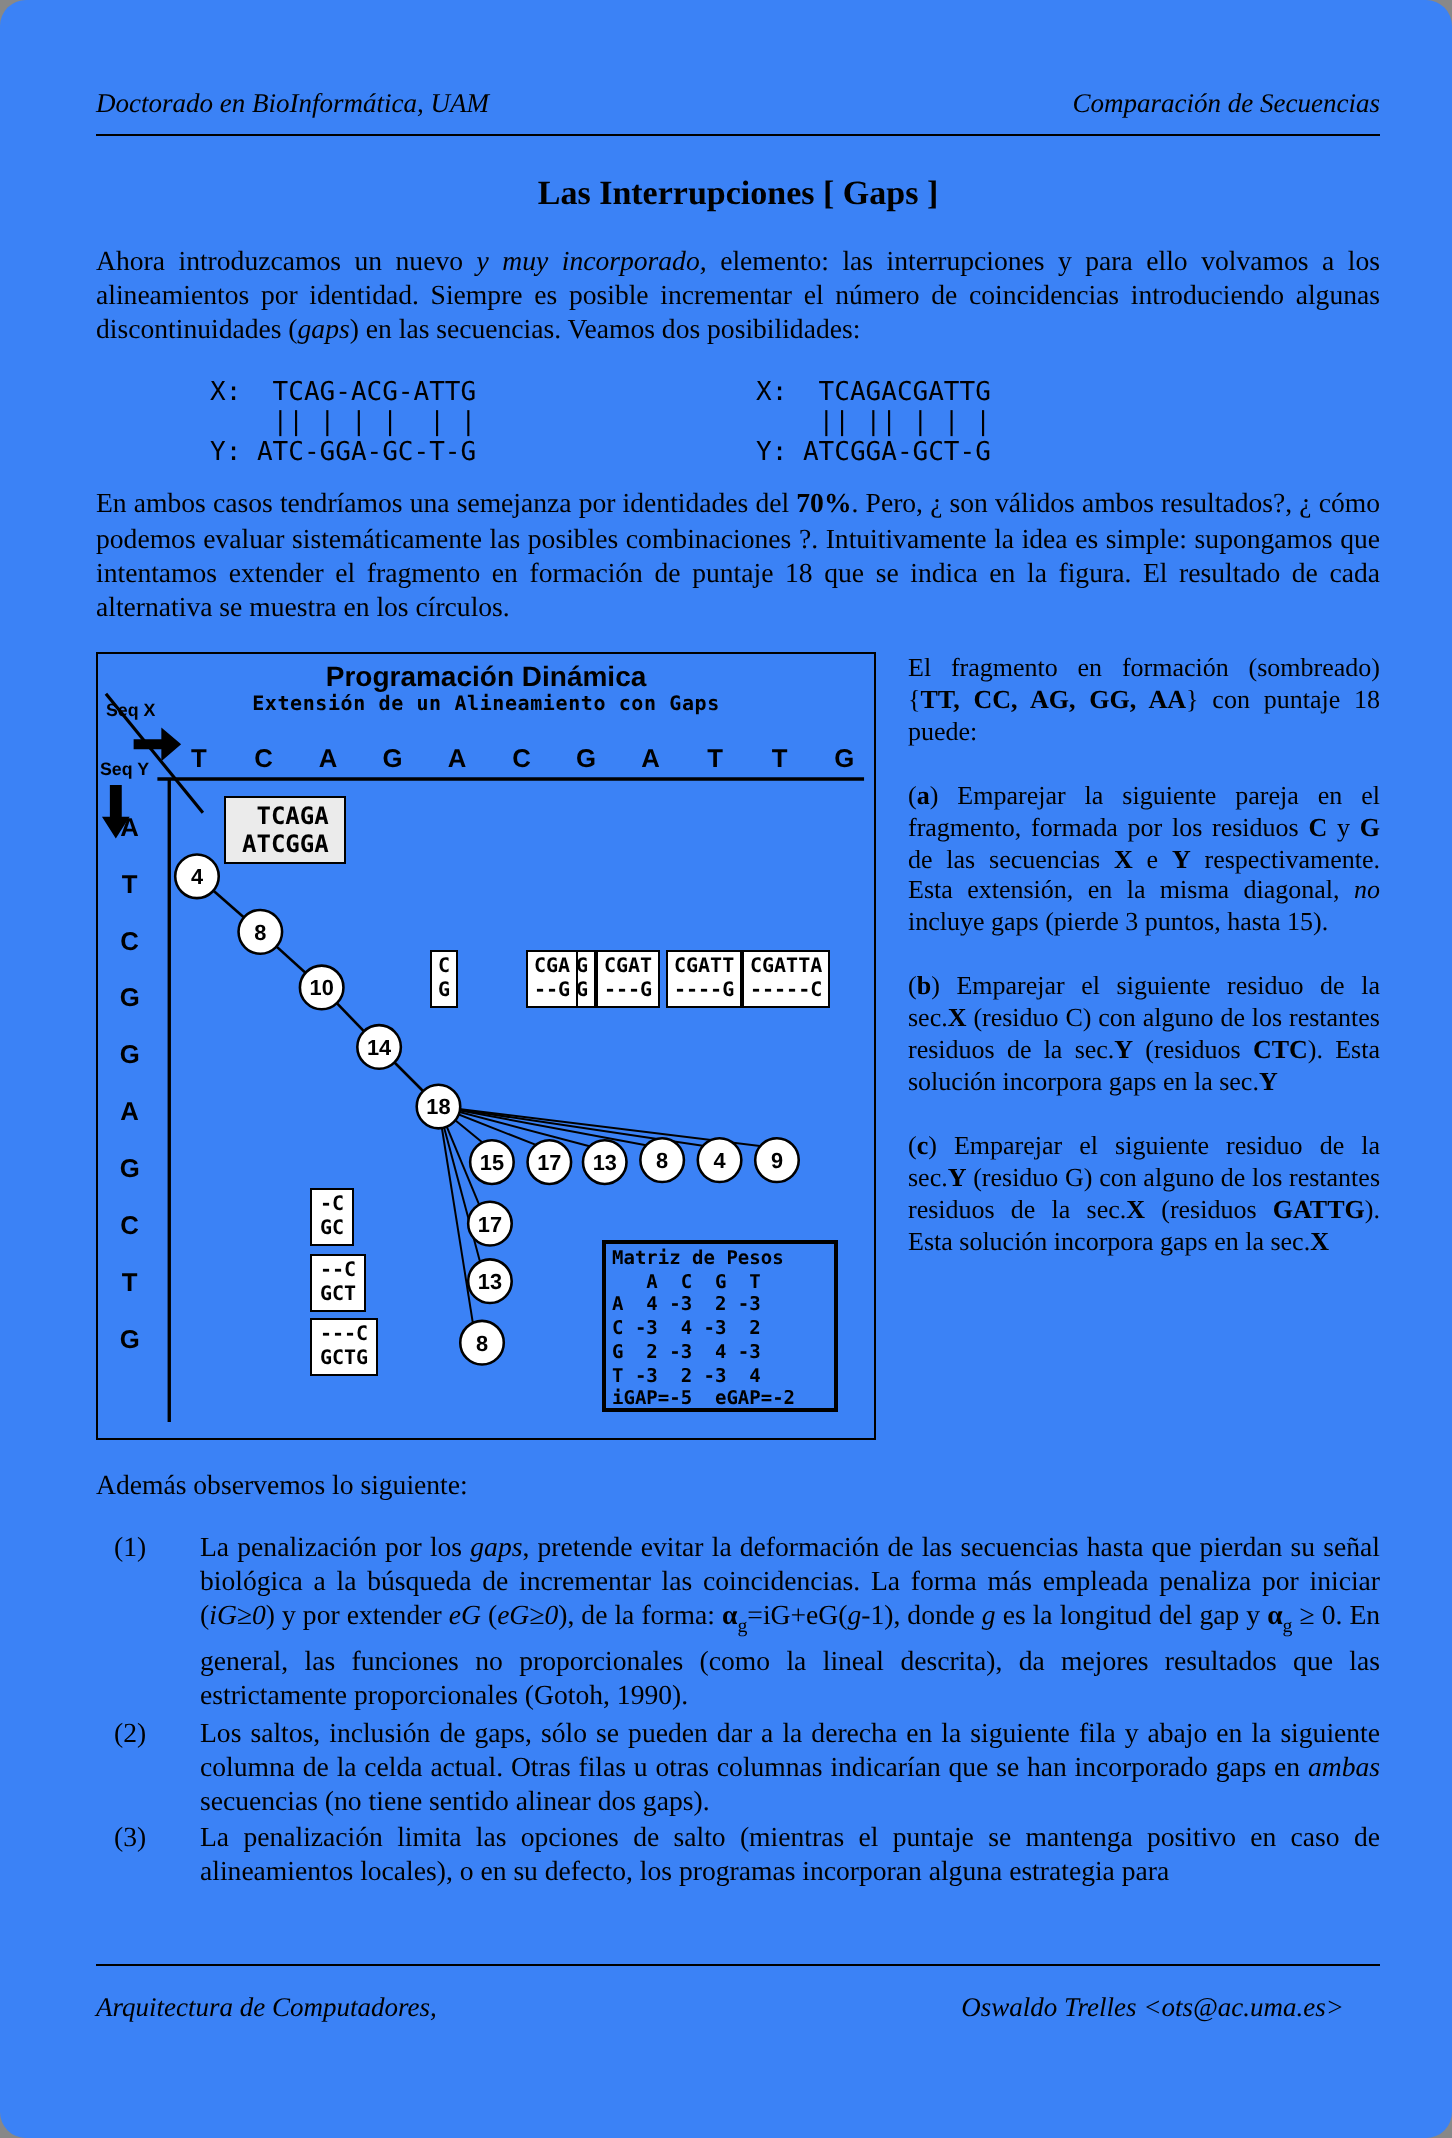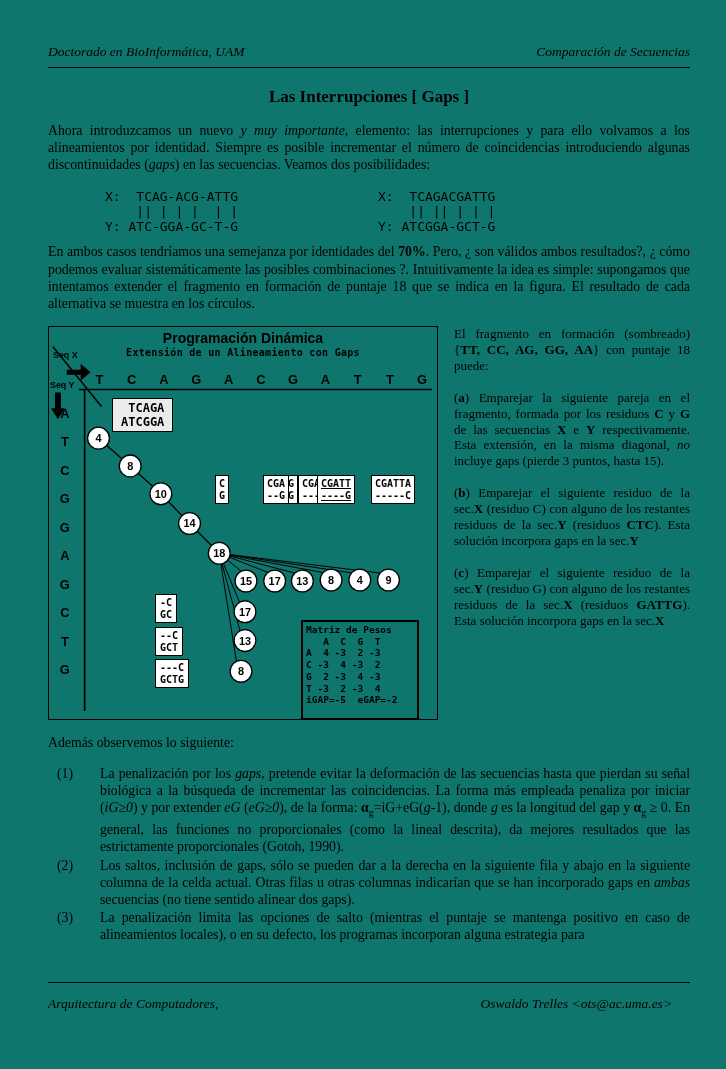--- a/index.html
+++ b/index.html
@@ -1,17 +1,17 @@
 <!DOCTYPE html>
 <html lang="es"><head>
 <meta charset="utf-8">
 <style>
   html,body{margin:0;padding:0;background:#888;}
-  .page{position:relative;width:726px;height:1069px;background:#0f766e;color:#000;
-        font-family:"Liberation Serif",serif;overflow:hidden;margin:0 auto;}
+  .page{position:relative;width:726px;height:1069px;background:#3b82f6;color:#000;
+        font-family:"Liberation Serif",serif;overflow:hidden;margin:0 auto;border-radius:13px;}
   .content{padding:44px 36px 0 48px;}
   .hdr{display:flex;justify-content:space-between;font-style:italic;font-size:13.5px;}
   .rule{border-top:1.8px solid #000;margin-top:7px;}
   .title{font-size:17px;font-weight:bold;text-align:center;margin:19px 0 0;}
   .body{font-size:13.8px;line-height:17.2px;text-align:justify;}
   .p1{margin-top:15px;}
   .p2{margin-top:8px;}
   .run-i{font-style:italic;}
   .run-b{font-weight:bold;}
   .run-sub{vertical-align:sub;font-size:0.72em;}
@@ -30,21 +30,21 @@
   #fig-svg{position:absolute;left:0;top:0;}
   .seqlbl{font:bold 9px "Liberation Sans",sans-serif;}
   .axisletter{font:bold 13px "Liberation Sans",sans-serif;}
   .circnum{font:bold 11px "Liberation Sans",sans-serif;}
   .fragbox{position:absolute;left:63px;top:71px;background:#ebebeb;border:1.5px solid #000;
            padding:2px 8px;font:bold 12px/14px "DejaVu Sans Mono",monospace;white-space:pre;}
   .gbx,.gby{position:absolute;background:#fff;border:1.5px solid #000;padding:2px 3px;
            font:bold 10px/11.5px "DejaVu Sans Mono",monospace;white-space:pre;}
   .gbx{top:148px;}
   .gby{left:106px;padding:2px 4px;}
-  .wm{position:absolute;left:252px;top:293px;width:118px;height:100px;border:2px solid #000;
+  .wm{position:absolute;left:252px;top:293px;width:118px;height:86px;border:2px solid #000;
       box-sizing:border-box;padding:2px 3px;}
   .wm pre{margin:0;font:bold 9.5px/11.7px "DejaVu Sans Mono",monospace;white-space:pre;}
   .rightcol{margin-left:16px;width:236px;}
   .rightcol p{font-size:13px;line-height:15.9px;text-align:justify;margin:0 0 16px;}
   .obslead{text-align:left;}
   .obs{display:flex;margin-top:1px;}
   .obs .num{flex:none;width:43px;padding-left:9px;font-size:13.8px;line-height:17.2px;}
   .obs .txt{flex:1;}
   .bottomrule{position:absolute;left:48px;right:36px;top:982px;border-top:1.8px solid #000;}
   .ftr{position:absolute;left:48px;right:54px;top:996px;display:flex;
@@ -56,21 +56,21 @@
 <div class="page">
   <div class="content">
     <div class="hdr">
       <span>Doctorado en BioInformática, UAM</span>
       <span>Comparación de Secuencias</span>
     </div>
     <div class="rule"></div>
 
     <div class="title">Las Interrupciones [ Gaps ]</div>
 
-    <p class="body p1"><span>Ahora introduzcamos un nuevo </span><span class="run-i">y muy importante,</span><span> elemento: las interrupciones y para ello volvamos a los alineamientos por identidad. Siempre es posible incrementar el número de coincidencias introduciendo algunas discontinuidades (</span><span class="run-i">gaps</span><span>) en las secuencias. Veamos dos posibilidades:</span></p>
+    <p class="body p1"><span>Ahora introduzcamos un nuevo </span><span class="run-i">y muy incorporado,</span><span> elemento: las interrupciones y para ello volvamos a los alineamientos por identidad. Siempre es posible incrementar el número de coincidencias introduciendo algunas discontinuidades (</span><span class="run-i">gaps</span><span>) en las secuencias. Veamos dos posibilidades:</span></p>
 
     <div class="aligns">
       <pre class="al-left">X:  TCAG-ACG-ATTG
     || | | |  | |
 Y: ATC-GGA-GC-T-G</pre>
       <pre class="al-right">X:  TCAGACGATTG
     || || | | |
 Y: ATCGGA-GCT-G</pre>
     </div>
 
@@ -156,21 +156,21 @@
 ATCGGA</div>
 
         <div class="gbx" style="left:166px;">C
 G</div>
         <div class="gbx" style="left:186px;margin-left:43px;">CG
 -G</div>
         <div class="gbx" style="left:214px;">CGA
 --G</div>
         <div class="gbx" style="left:249px;">CGAT
 ---G</div>
-        <div class="gbx" style="left:268px;text-decoration:underline;">CGATT
+        <div class="gbx" style="left:284px;">CGATT
 ----G</div>
         <div class="gbx" style="left:322px;">CGATTA
 -----C</div>
 
         <div class="gby" style="top:267px;">-C
 GC</div>
         <div class="gby" style="top:300px;">--C
 GCT</div>
         <div class="gby" style="top:332px;">---C
 GCTG</div>

